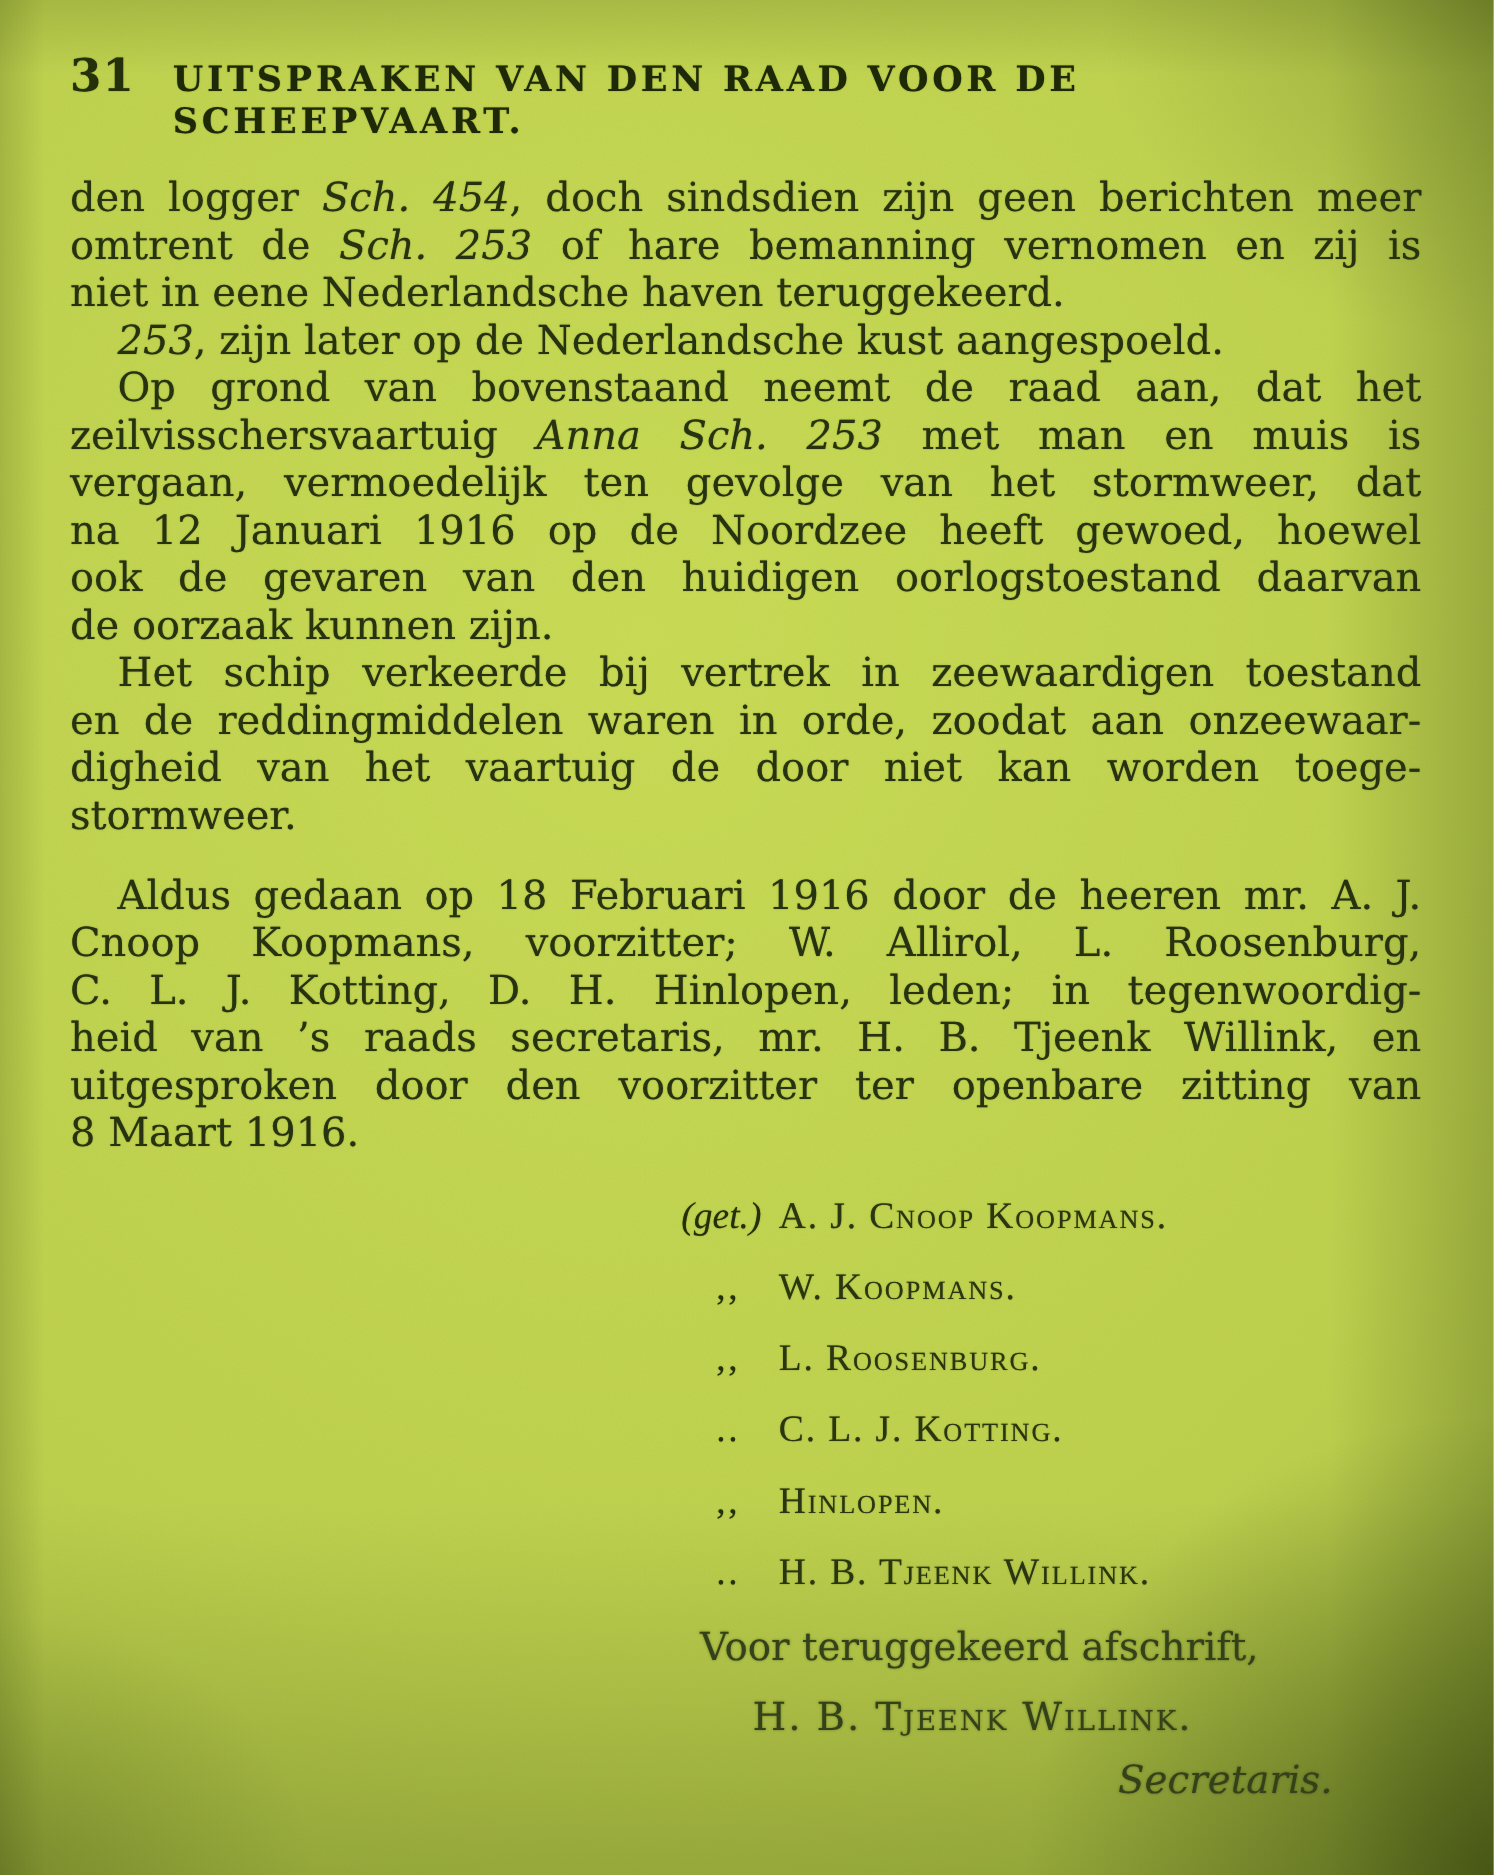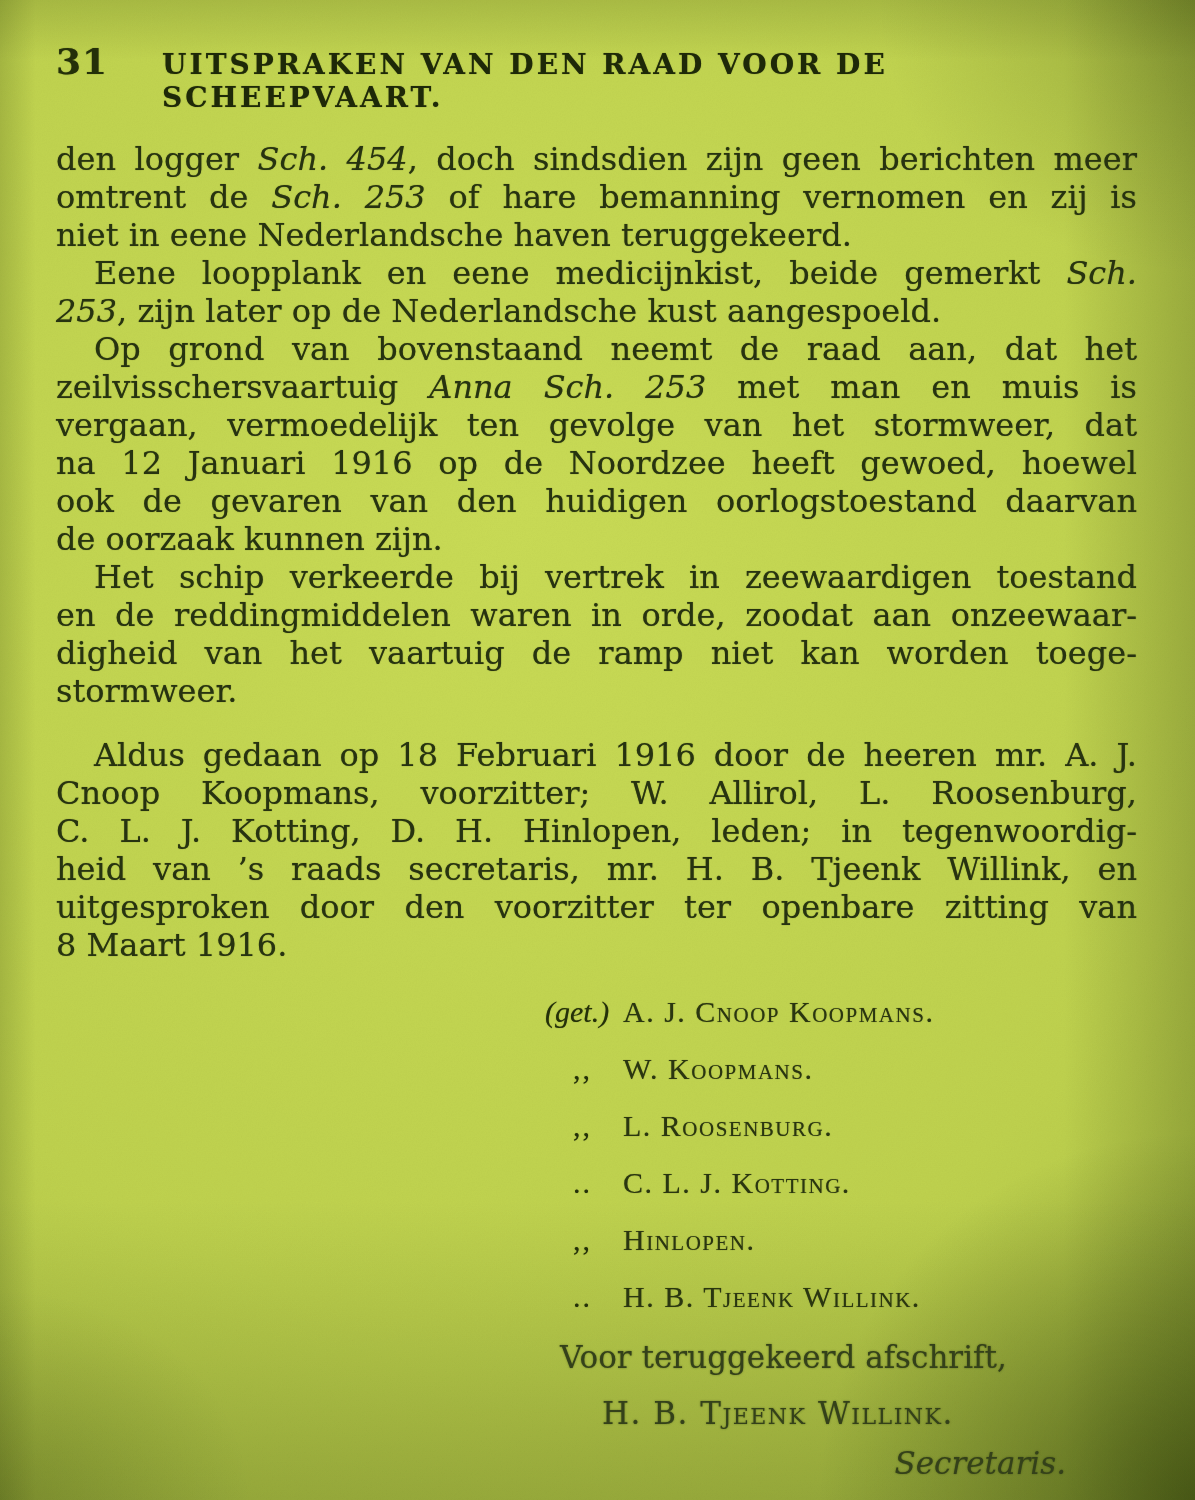--- a/index.html
+++ b/index.html
@@ -24,21 +24,21 @@
 
   .grain { position: absolute; inset: 0; mix-blend-mode: multiply; pointer-events: none; }
 
   .content {
     position: relative;
     padding: 40px 58px 0 56px;
     text-shadow: 0 0 1px rgba(25,35,5,0.55);
   }
 
   
-  .header-row { display: flex; align-items: baseline; margin-bottom: 26px; gap: 24px; }
+  .header-row { display: flex; align-items: baseline; margin-bottom: 26px; }
   .page-number { font-weight: bold; font-size: 36px; letter-spacing: 1px; }
   .running-head {
     flex: 1; 
     font-weight: bold; font-size: 28px; letter-spacing: 3px;
     color: #1e2908; padding-left: 30px;
   }
 
   
   .body-text { font-size: 32px; color: #273310; }
   .para { margin: 0; }
@@ -76,35 +76,34 @@
       <span class="running-head">UITSPRAKEN VAN DEN RAAD VOOR DE SCHEEPVAART.</span>
     </div>
 
     <div class="body-text">
       <div class="para">
           <div class="line"><span>den logger </span><span class="it">Sch. 454</span><span>, doch sindsdien zijn geen berichten meer</span></div>
           <div class="line"><span>omtrent de </span><span class="it">Sch. 253</span><span> of hare bemanning vernomen en zij is</span></div>
           <div class="line last"><span>niet in eene Nederlandsche haven teruggekeerd.</span></div>
         </div>
       <div class="para indent">
-          <div class="line"><span>Eene loopplank en eene medicijnkist, beide gemerkt </span><span class="it">Sch.</span></div>
           <div class="line last"><span class="it">253</span><span>, zijn later op de Nederlandsche kust aangespoeld.</span></div>
         </div>
       <div class="para indent">
           <div class="line"><span>Op grond van bovenstaand neemt de raad aan, dat het</span></div>
           <div class="line"><span>zeilvisschersvaartuig </span><span class="it">Anna Sch. 253</span><span> met man en muis is</span></div>
           <div class="line"><span>vergaan, vermoedelijk ten gevolge van het stormweer, dat</span></div>
           <div class="line"><span>na 12 Januari 1916 op de Noordzee heeft gewoed, hoewel</span></div>
           <div class="line"><span>ook de gevaren van den huidigen oorlogstoestand daarvan</span></div>
           <div class="line last"><span>de oorzaak kunnen zijn.</span></div>
         </div>
       <div class="para indent">
           <div class="line"><span>Het schip verkeerde bij vertrek in zeewaardigen toestand</span></div>
           <div class="line"><span>en de reddingmiddelen waren in orde, zoodat aan onzeewaar-</span></div>
-          <div class="line"><span>digheid van het vaartuig de ramp niet kan worden toege-</span></div>
+          <div class="line"><span>digheid van het vaartuig de door niet kan worden toege-</span></div>
           <div class="line last"><span>stormweer.</span></div>
         </div>
       <div class="para indent gap-before">
           <div class="line"><span>Aldus gedaan op 18 Februari 1916 door de heeren mr. A. J.</span></div>
           <div class="line"><span>Cnoop Koopmans, voorzitter; W. Allirol, L. Roosenburg,</span></div>
           <div class="line"><span>C. L. J. Kotting, D. H. Hinlopen, leden; in tegenwoordig-</span></div>
           <div class="line"><span>heid van ’s raads secretaris, mr. H. B. Tjeenk Willink, en</span></div>
           <div class="line"><span>uitgesproken door den voorzitter ter openbare zitting van</span></div>
           <div class="line last"><span>8 Maart 1916.</span></div>
         </div>

